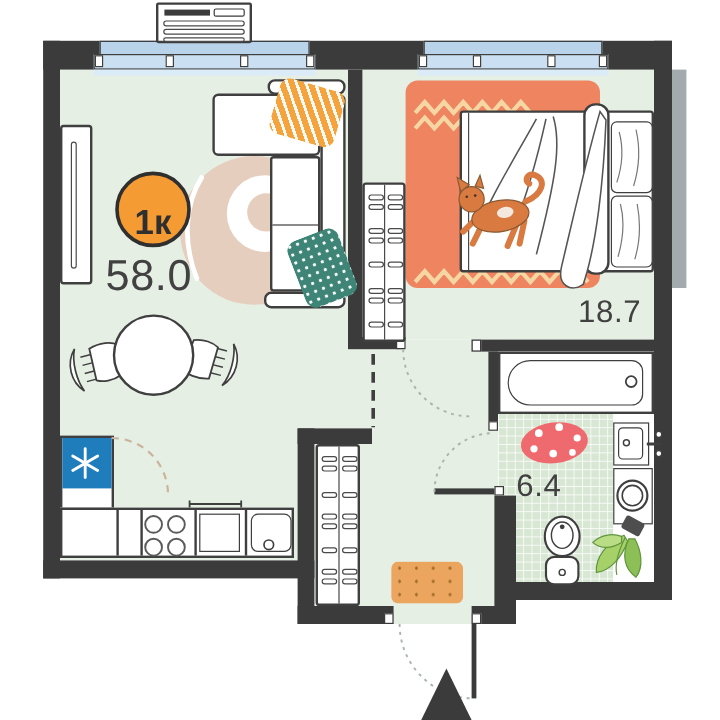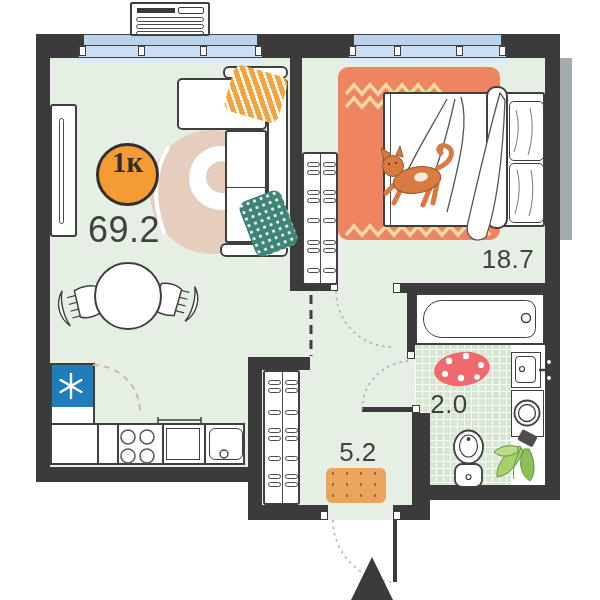--- a/index.html
+++ b/index.html
@@ -297,21 +297,20 @@
     <g>
       <path d="M520,446 C506,452 496,464 497,477 C508,476 518,465 523,451 Z" fill="#a6d169" stroke="#61953d" stroke-width="1"></path>
       <path d="M524,449 C518,462 520,474 530,481 C537,472 534,458 529,449 Z" fill="#8cbf55" stroke="#61953d" stroke-width="1"></path>
       <path d="M518,447 C510,444 500,446 494,452 C500,458 510,457 518,452 Z" fill="#b9dd85" stroke="#61953d" stroke-width="1"></path>
       <path d="M521,448 C515,460 512,470 514,479" stroke="#61953d" stroke-width="1" fill="none"></path>
       <rect x="519" y="432" width="17" height="12" rx="2" fill="#4e4e4e" transform="rotate(28 527 438)"></rect>
     </g>
   </svg>
 
   <div class="abs" style="left:96px;top:143px;width:63px;height:63px;border-radius:50%;background:#f49b33;border:3.5px solid #2f2f2f;
-              box-sizing:border-box;display:flex;align-items:flex-start;justify-content:center;font-family:Liberation Serif, serif;">
+              box-sizing:border-box;display:flex;align-items:flex-end;justify-content:center;">
     <span style="font-size:29px;font-weight:700;color:#2f2f2f;">1к</span>
   </div>
-  <div class="label" style="left:84px;top:209px;width:80px;font-size:36px;">69.2</div>
+  <div class="label" style="left:84px;top:209px;width:80px;font-size:36px;">58.0</div>
   <div class="label" style="left:480px;top:244px;width:56px;font-size:26px;">18.7</div>
-  <div class="label" style="left:330px;top:437px;width:56px;font-size:26px;">5.2</div>
-  <div class="label" style="left:421px;top:389px;width:56px;font-size:26px;">2.0</div>
+  <div class="label" style="left:421px;top:389px;width:56px;font-size:26px;">6.4</div>
 
 </div>
 
 </body></html>

